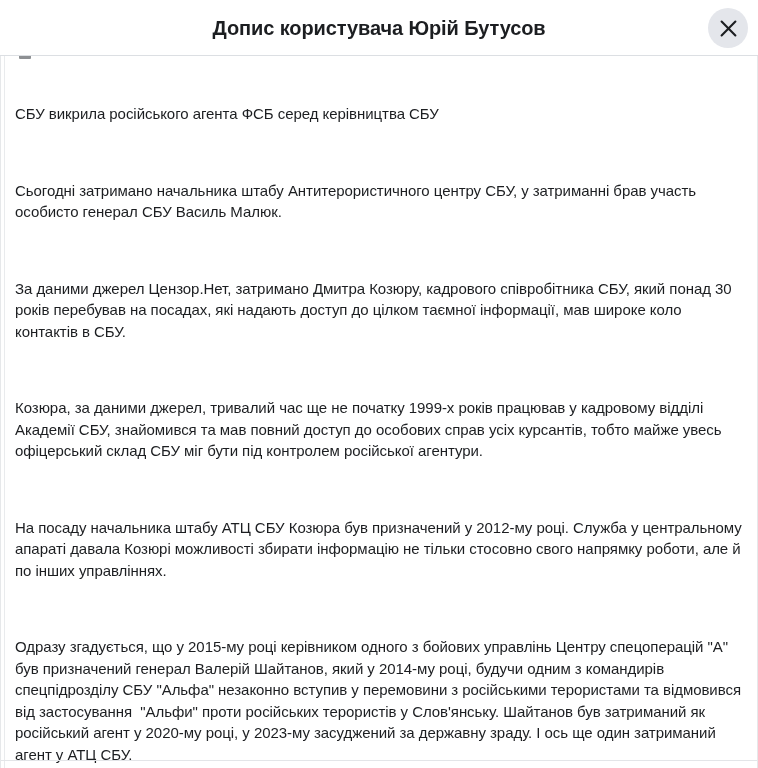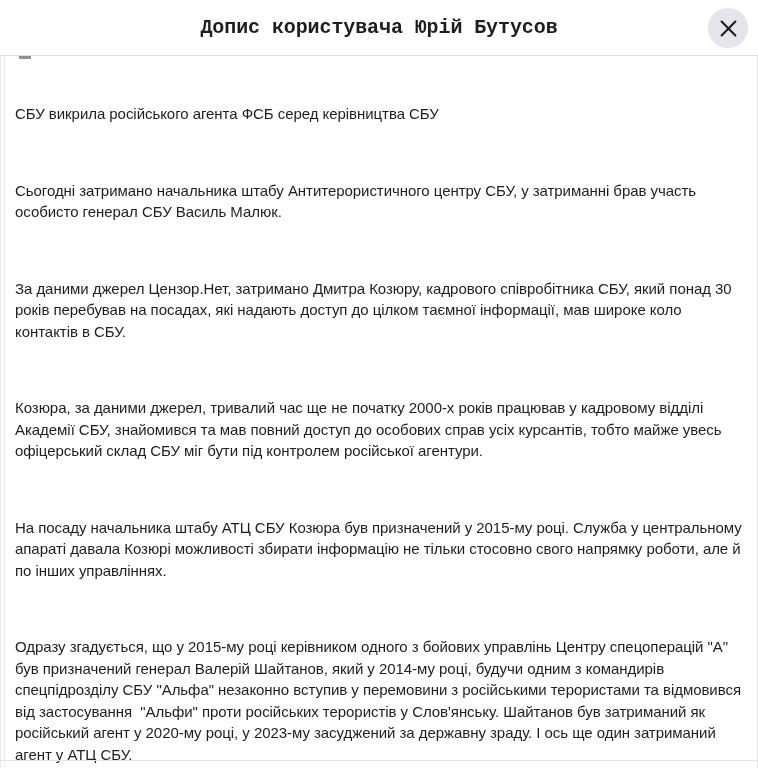--- a/index.html
+++ b/index.html
@@ -40,21 +40,20 @@
 
   .dialog-title {
     font-size: 20px;
     font-weight: bold;
     color: #1c1e21;
     letter-spacing: -0.1px;
     text-align: center;
     line-height: 24px;
     white-space: nowrap;
     padding: 0 60px;
-    font-family: Liberation Mono, monospace;
   }
 
   .close-button {
     position: absolute;
     top: 8px;
     right: 10px;
     width: 40px;
     height: 40px;
     border-radius: 50%;
     background: #e4e6eb;
@@ -163,22 +162,22 @@
 
   <div class="dialog-body">
     <div class="left-edge-line"></div>
     <div class="scrolled-stub"></div>
 
     <div class="body-inner">
       <div class="post-text">
         <p class="post-paragraph">СБУ викрила російського агента ФСБ серед керівництва СБУ</p>
         <p class="post-paragraph">Сьогодні затримано начальника штабу Антитерористичного центру СБУ, у затриманні брав участь особисто генерал СБУ Василь Малюк.</p>
         <p class="post-paragraph">За даними джерел Цензор.Нет, затримано Дмитра Козюру, кадрового співробітника СБУ, який понад 30 років перебував на посадах, які надають доступ до цілком таємної інформації, мав широке коло контактів в СБУ.</p>
-        <p class="post-paragraph">Козюра, за даними джерел, тривалий час ще не початку 2000-х років працював у кадровому відділі Академії СБУ, знайомився та мав повний доступ до особових справ усіх курсантів, тобто майже увесь офіцерський склад СБУ міг бути під контролем російської агентури.</p>
-        <p class="post-paragraph">На посаду начальника штабу АТЦ СБУ Козюра був призначений у 2015-му році. Служба у центральному апараті давала Козюрі можливості збирати інформацію не тільки стосовно свого напрямку роботи, але й по інших управліннях.</p>
+        <p class="post-paragraph">Козюра, за даними джерел, тривалий час ще не початку 1999-х років працював у кадровому відділі Академії СБУ, знайомився та мав повний доступ до особових справ усіх курсантів, тобто майже увесь офіцерський склад СБУ міг бути під контролем російської агентури.</p>
+        <p class="post-paragraph">На посаду начальника штабу АТЦ СБУ Козюра був призначений у 2012-му році. Служба у центральному апараті давала Козюрі можливості збирати інформацію не тільки стосовно свого напрямку роботи, але й по інших управліннях.</p>
         <p class="post-paragraph">Одразу згадується, що у 2015-му році керівником одного з бойових управлінь Центру спецоперацій "А" був призначений генерал Валерій Шайтанов, який у 2014-му році, будучи одним з командирів спецпідрозділу СБУ "Альфа" незаконно вступив у перемовини з російськими терористами та відмовився від застосування  "Альфи" проти російських терористів у Слов'янську. Шайтанов був затриманий як російський агент у 2020-му році, у 2023-му засуджений за державну зраду. І ось ще один затриманий агент у АТЦ СБУ.</p>
         
         
         
       </div>
     </div>
 
     <div class="bottom-rule"></div>
   </div>
 

